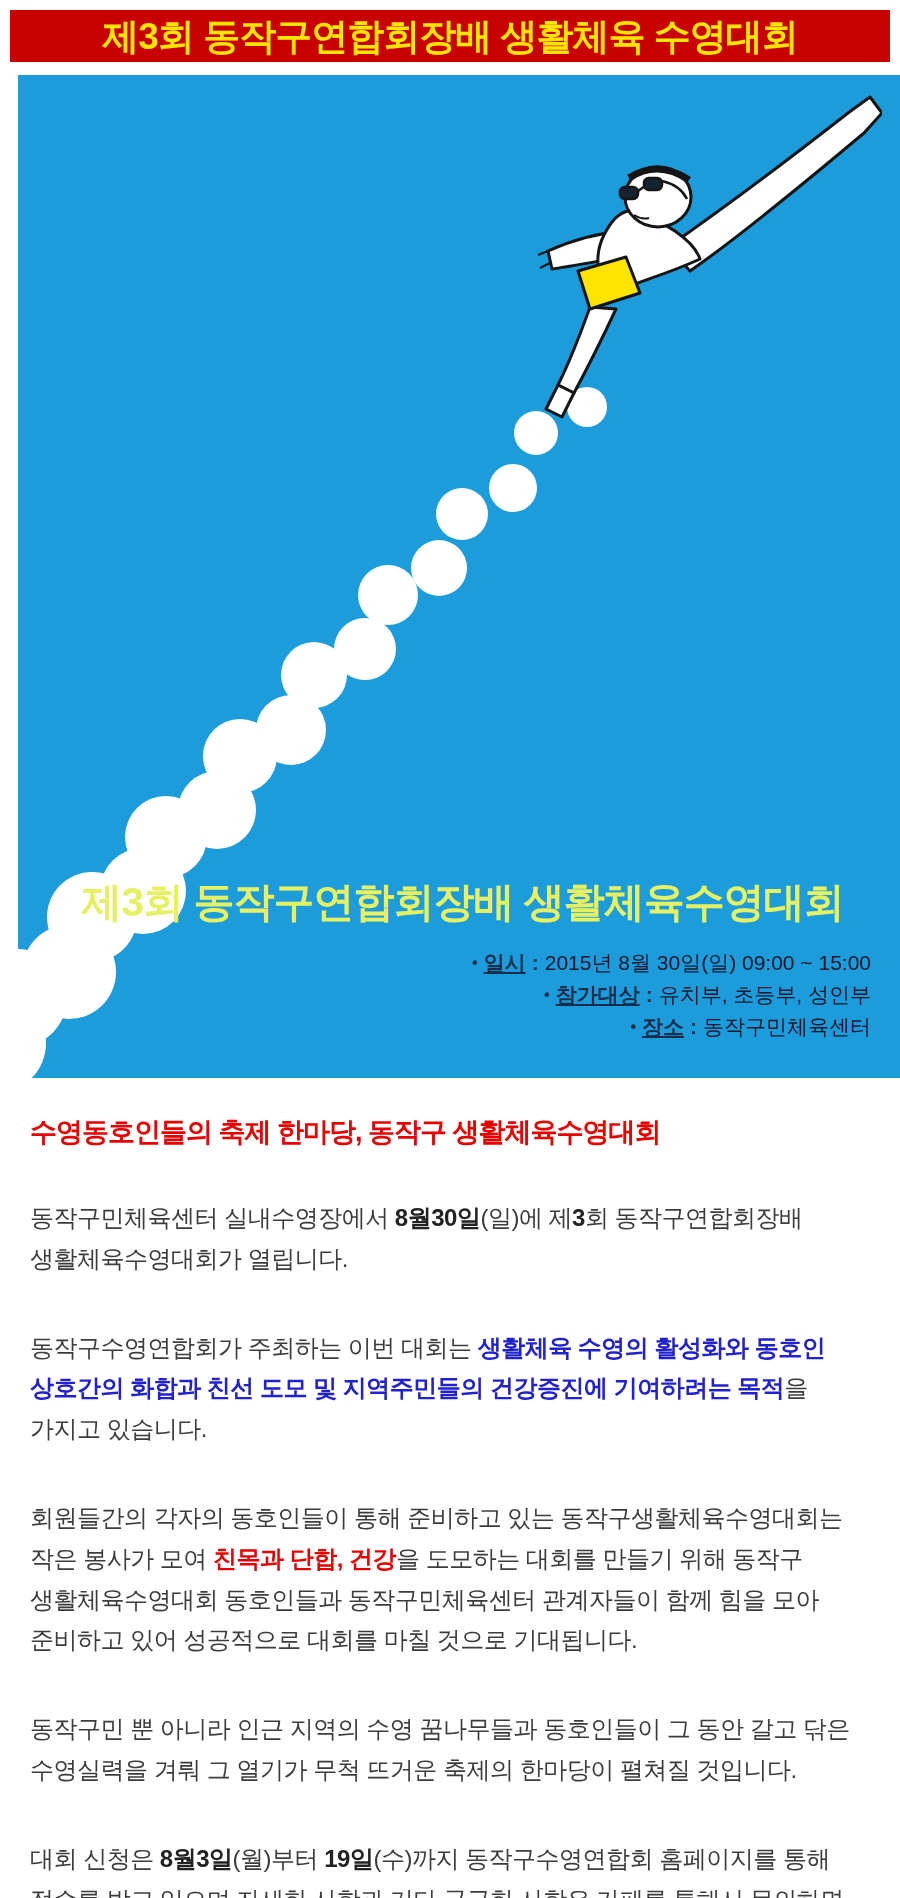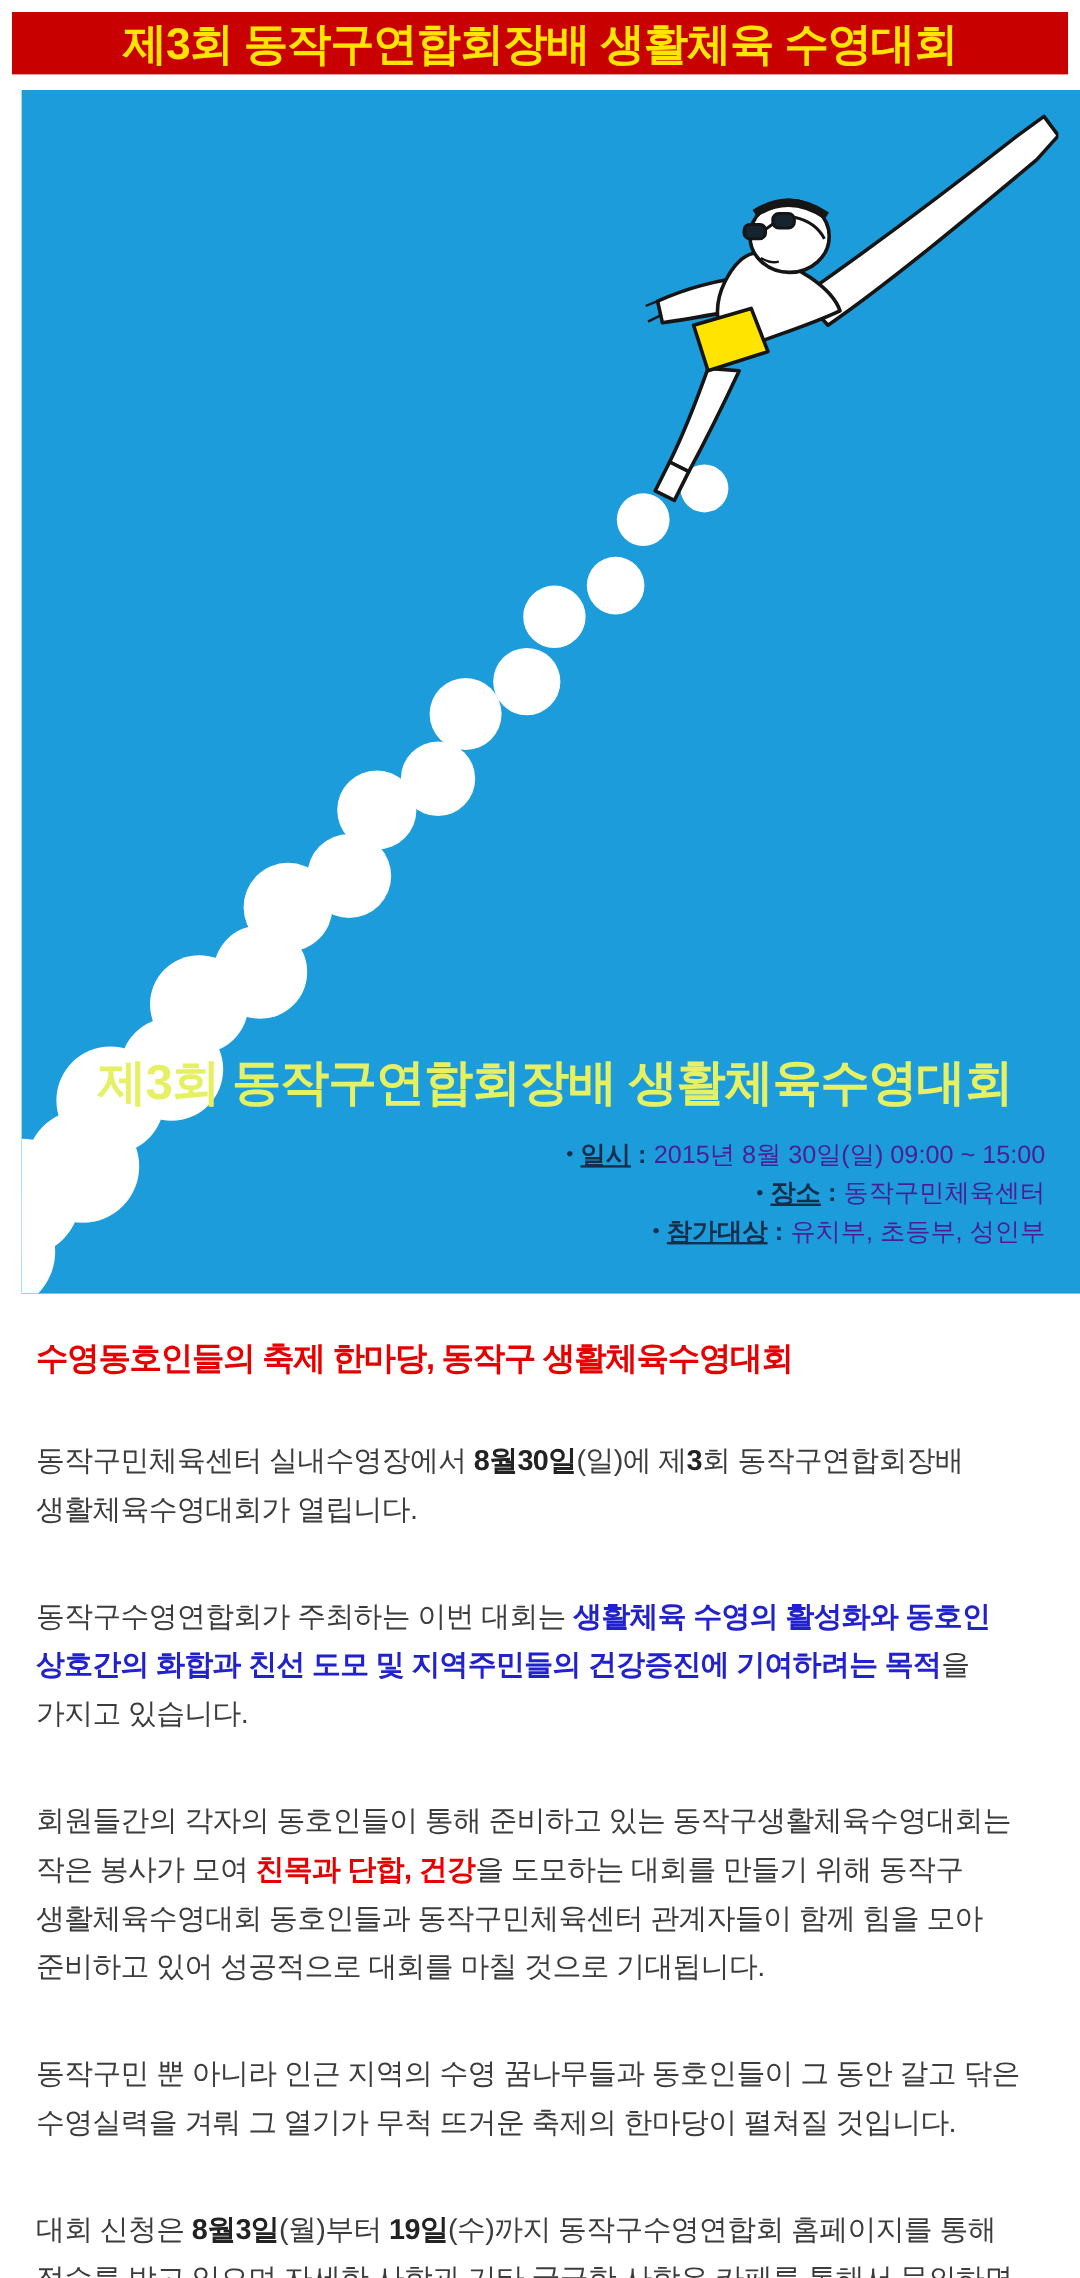--- a/index.html
+++ b/index.html
@@ -18,21 +18,21 @@
   .poster svg{position:absolute;left:0;top:0;}
   .poster-title{position:absolute;left:0;right:0;top:800px;text-align:center;
     color:var(--poster-title,#E5F163);font-size:41px;font-weight:800;letter-spacing:-1px;
     white-space:nowrap;}
   .poster-details{position:absolute;right:36px;top:872px;text-align:right;
     font-size:21px;line-height:32px;}
   .detail-row{white-space:nowrap;}
   .d-bullet{color:#152E4C;font-weight:700;font-size:16px;vertical-align:2px;margin-right:6px;}
   .d-label{color:#152E4C;font-weight:800;text-decoration:underline;}
   .d-sep{color:#152E4C;font-weight:800;margin:0 6px;}
-  .d-value{color:#4c1d95;font-weight:500;}
+  .d-value{color:#0f172a;font-weight:500;}
 
   
   .content{padding:36px 30px 26px;}
   .article-heading{color:var(--heading-red,#E60000);font-size:27px;font-weight:800;
     margin:0 0 10px;letter-spacing:-1px;}
   .para{font-size:24px;line-height:1.7;color:#3C3C3C;margin:48px 0 0;
     letter-spacing:-0.5px;word-break:keep-all;}
   .seg-normal{font-weight:400;}
   .seg-bold{font-weight:700;color:#222;}
   .seg-blue-bold{font-weight:800;color:var(--blue,#2121CE);}
@@ -104,24 +104,24 @@
       </g>
     </svg>
 
     <div class="poster-title">제3회 동작구연합회장배 생활체육수영대회</div>
 
     <div class="poster-details">
       <div class="detail-row">
         <span class="d-bullet">•</span><span class="d-label">일시</span><span class="d-sep">:</span><span class="d-value">2015년 8월 30일(일) 09:00 ~ 15:00</span>
       </div>
       <div class="detail-row">
-        <span class="d-bullet">•</span><span class="d-label">장소</span><span class="d-sep">:</span><span class="d-value">동작구민체육센터</span>
+        <span class="d-bullet">•</span><span class="d-label">참가대상</span><span class="d-sep">:</span><span class="d-value">유치부, 초등부, 성인부</span>
       </div>
       <div class="detail-row">
-        <span class="d-bullet">•</span><span class="d-label">참가대상</span><span class="d-sep">:</span><span class="d-value">유치부, 초등부, 성인부</span>
+        <span class="d-bullet">•</span><span class="d-label">장소</span><span class="d-sep">:</span><span class="d-value">동작구민체육센터</span>
       </div>
     </div>
   </div>
 
   <div class="content">
     <h2 class="article-heading">수영동호인들의 축제 한마당, 동작구 생활체육수영대회</h2>
 
     <p class="para"><span class="seg-normal">동작구민체육센터 실내수영장에서 </span><span class="seg-bold">8월30일</span><span class="seg-normal">(일)에 제</span><span class="seg-bold">3</span><span class="seg-normal">회 동작구연합회장배 생활체육수영대회가 열립니다.</span></p>
     <p class="para"><span class="seg-normal">동작구수영연합회가 주최하는 이번 대회는 </span><span class="seg-blue-bold">생활체육 수영의 활성화와 동호인 상호간의 화합과 친선 도모 및 지역주민들의 건강증진에 기여하려는 목적</span><span class="seg-normal">을 가지고 있습니다.</span></p>
     <p class="para"><span class="seg-normal">회원들간의 각자의 동호인들이 통해 준비하고 있는 동작구생활체육수영대회는 작은 봉사가 모여 </span><span class="seg-red-bold">친목과 단합, 건강</span><span class="seg-normal">을 도모하는 대회를 만들기 위해 동작구 생활체육수영대회 동호인들과 동작구민체육센터 관계자들이 함께 힘을 모아 준비하고 있어 성공적으로 대회를 마칠 것으로 기대됩니다.</span></p>

